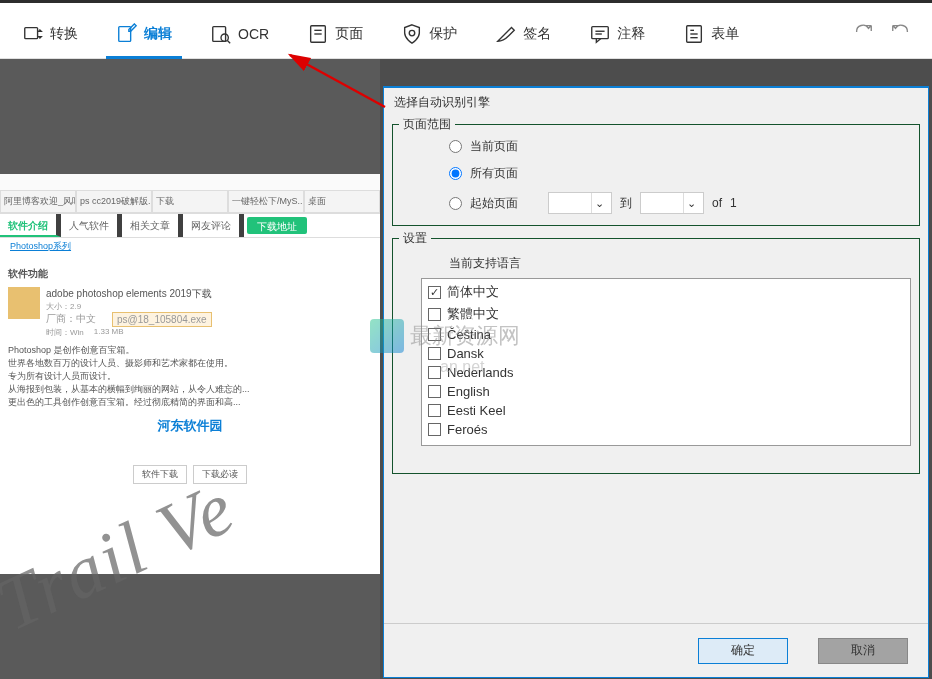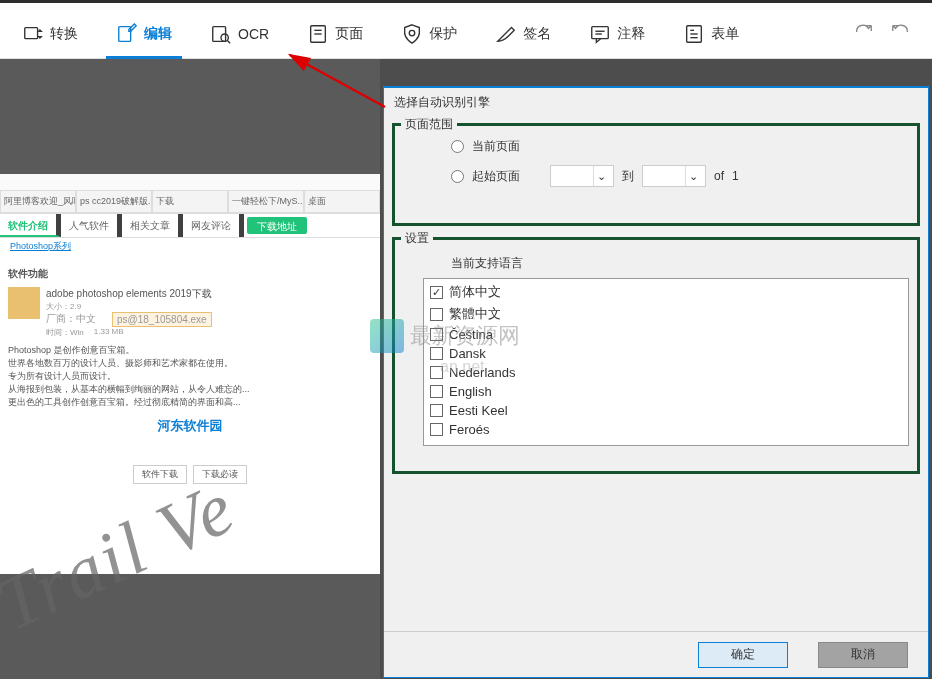--- a/index.html
+++ b/index.html
@@ -62,21 +62,21 @@
     
     .dialog {
       position: absolute; top: 86px; left: 383px; width: 546px; height: 592px;
       background: #f0f0f0; border: 1px solid #0b7fd6; border-top: 2px solid #0b7fd6;
       display: flex; flex-direction: column;
     }
     .dialog-title { height: 28px; padding: 6px 10px; font-size: 12px; color: #333; }
     .dialog-body { flex: 1; padding: 0 8px; overflow: hidden; }
     
     .fieldset {
-      border: 3px solid #14532d; margin-bottom: 4px; padding: 0;
+      border: 1px solid #14532d; margin-bottom: 4px; padding: 0;
     }
     .fieldset legend { font-size: 12px; padding: 0 4px; margin-left: 6px; color: #333; }
     
     .fs-range { height: 110px; }
     .radio-row {
       display: flex; align-items: center; padding: 5px 0 5px 56px;
       font-size: 12px; color: #333;
     }
     .radio-row input[type=radio] { margin-right: 8px; }
     .page-inputs { display: inline-flex; align-items: center; margin-left: 30px; gap: 8px; }
@@ -87,21 +87,21 @@
     .settings-label { font-size: 12px; padding: 8px 0 6px 56px; color: #333; }
     .lang-list {
       margin: 0 8px 8px 28px; height: 168px; border: 1px solid #999;
       background: #fff; overflow-y: scroll; padding: 2px;
     }
     .lang-item { padding: 2px 4px; font-size: 13px; color: #333; display: flex; align-items: center; }
     .chk { width: 13px; height: 13px; border: 1px solid #666; margin-right: 6px; display: inline-flex; align-items:center; justify-content:center; font-size:10px; background:#fff;}
     .chk.checked::after { content: '✓'; color: #333; font-size: 11px; line-height: 11px; }
     
     .dialog-footer {
-      height: 46px; display: flex; align-items: center; justify-content: flex-end;
+      height: 54px; display: flex; align-items: center; justify-content: flex-end;
       padding: 0 20px; gap: 30px; border-top: 1px solid #ccc;
     }
     .dlg-btn {
       width: 90px; height: 26px; border: 1px solid #888; background: #a3a3a3;
       font-size: 12px; color: #333; cursor: pointer;
     }
     .dlg-btn.primary { border-color: #0b7fd6; background:#ddebf7; }
     
     .watermark-logo {
       position: absolute; top: 319px; left: 370px; z-index: 100;
@@ -279,20 +279,24 @@
 <div class="dialog">
   <div class="dialog-title">选择自动识别引擎</div>
   <div class="dialog-body">
     <fieldset class="fieldset fs-range">
       <legend>页面范围</legend>
       <div class="radio-row">
         <input type="radio" name="rng" style="">
         <span>当前页面</span>
       </div>
       <div class="radio-row">
+        <input type="radio" name="rng" checked="" style="">
+        <span>所有页面</span>
+      </div>
+      <div class="radio-row">
         <input type="radio" name="rng" style="">
         <span>起始页面</span>
         <div class="page-inputs">
           <div class="page-input">
               <span class="sel-arrow">⌄</span>
             </div>
           <span>到</span>
           <div class="page-input">
               <span class="sel-arrow">⌄</span>
             </div>

